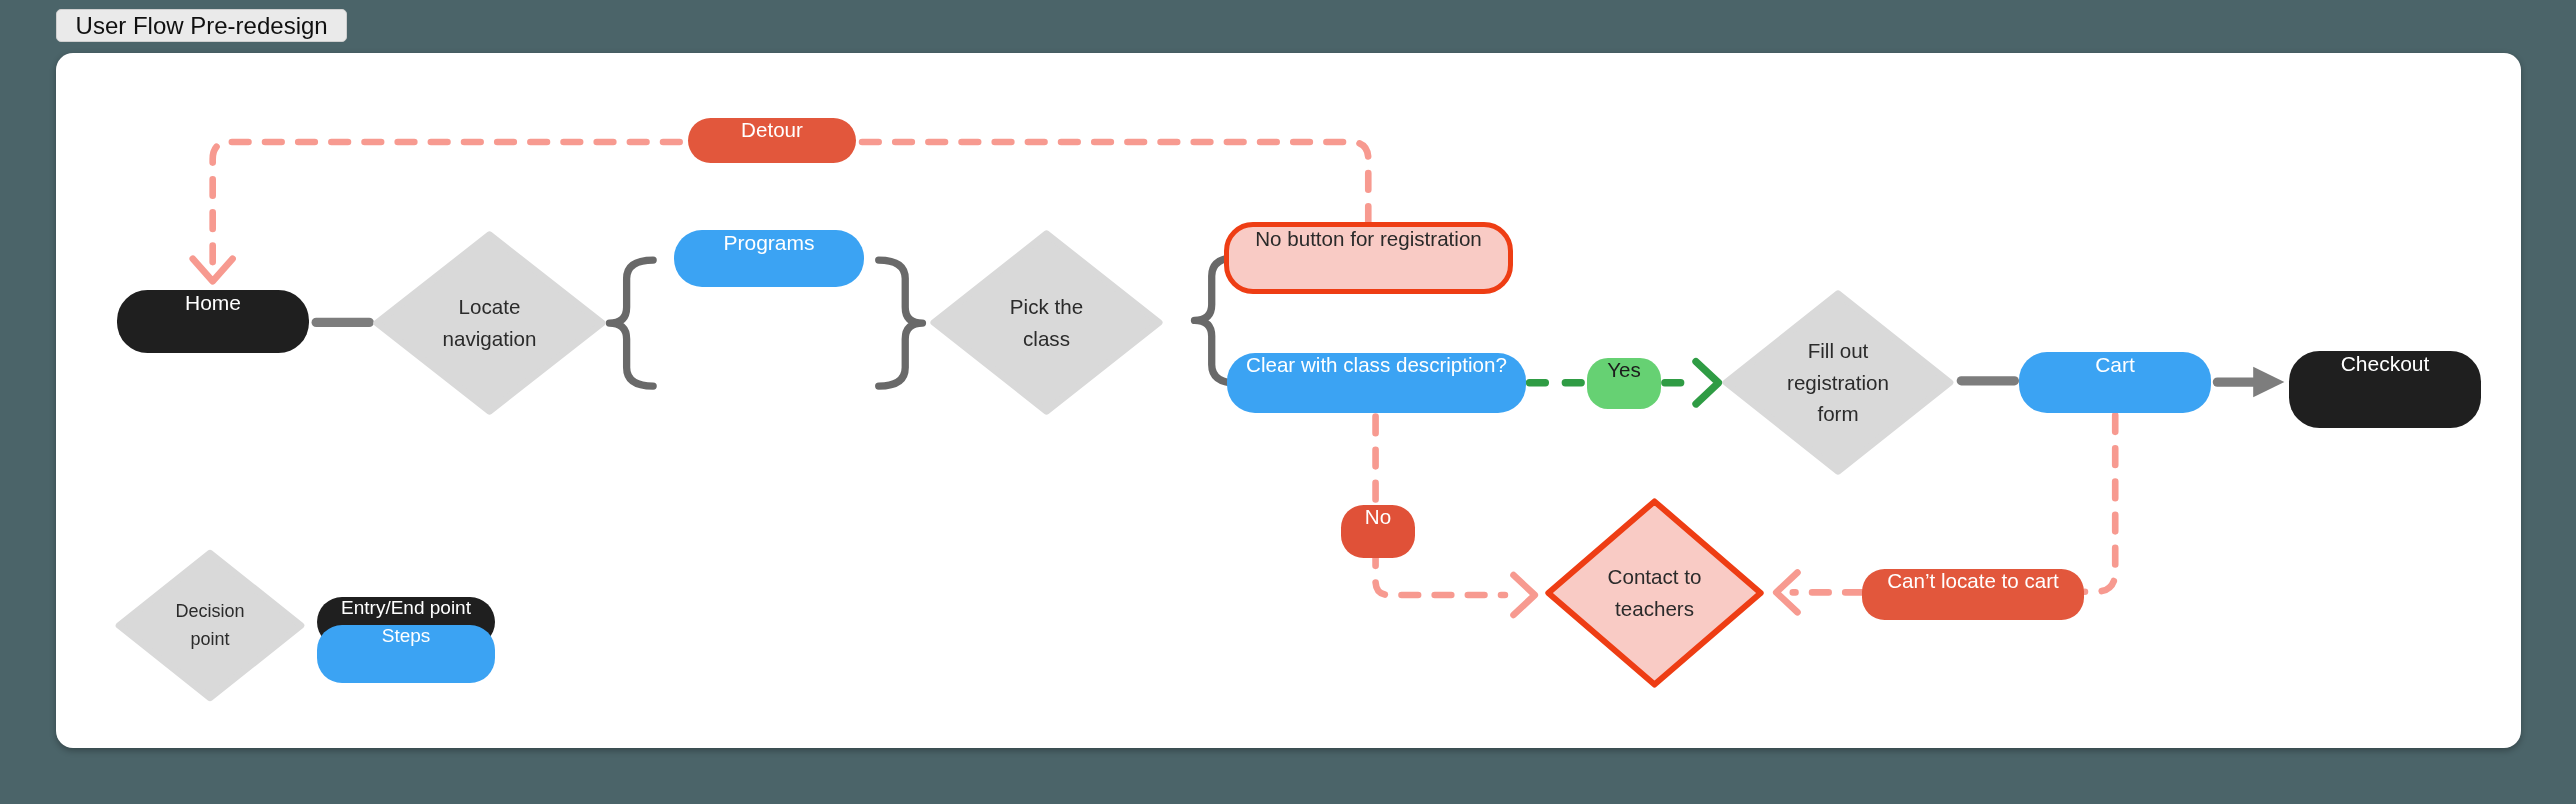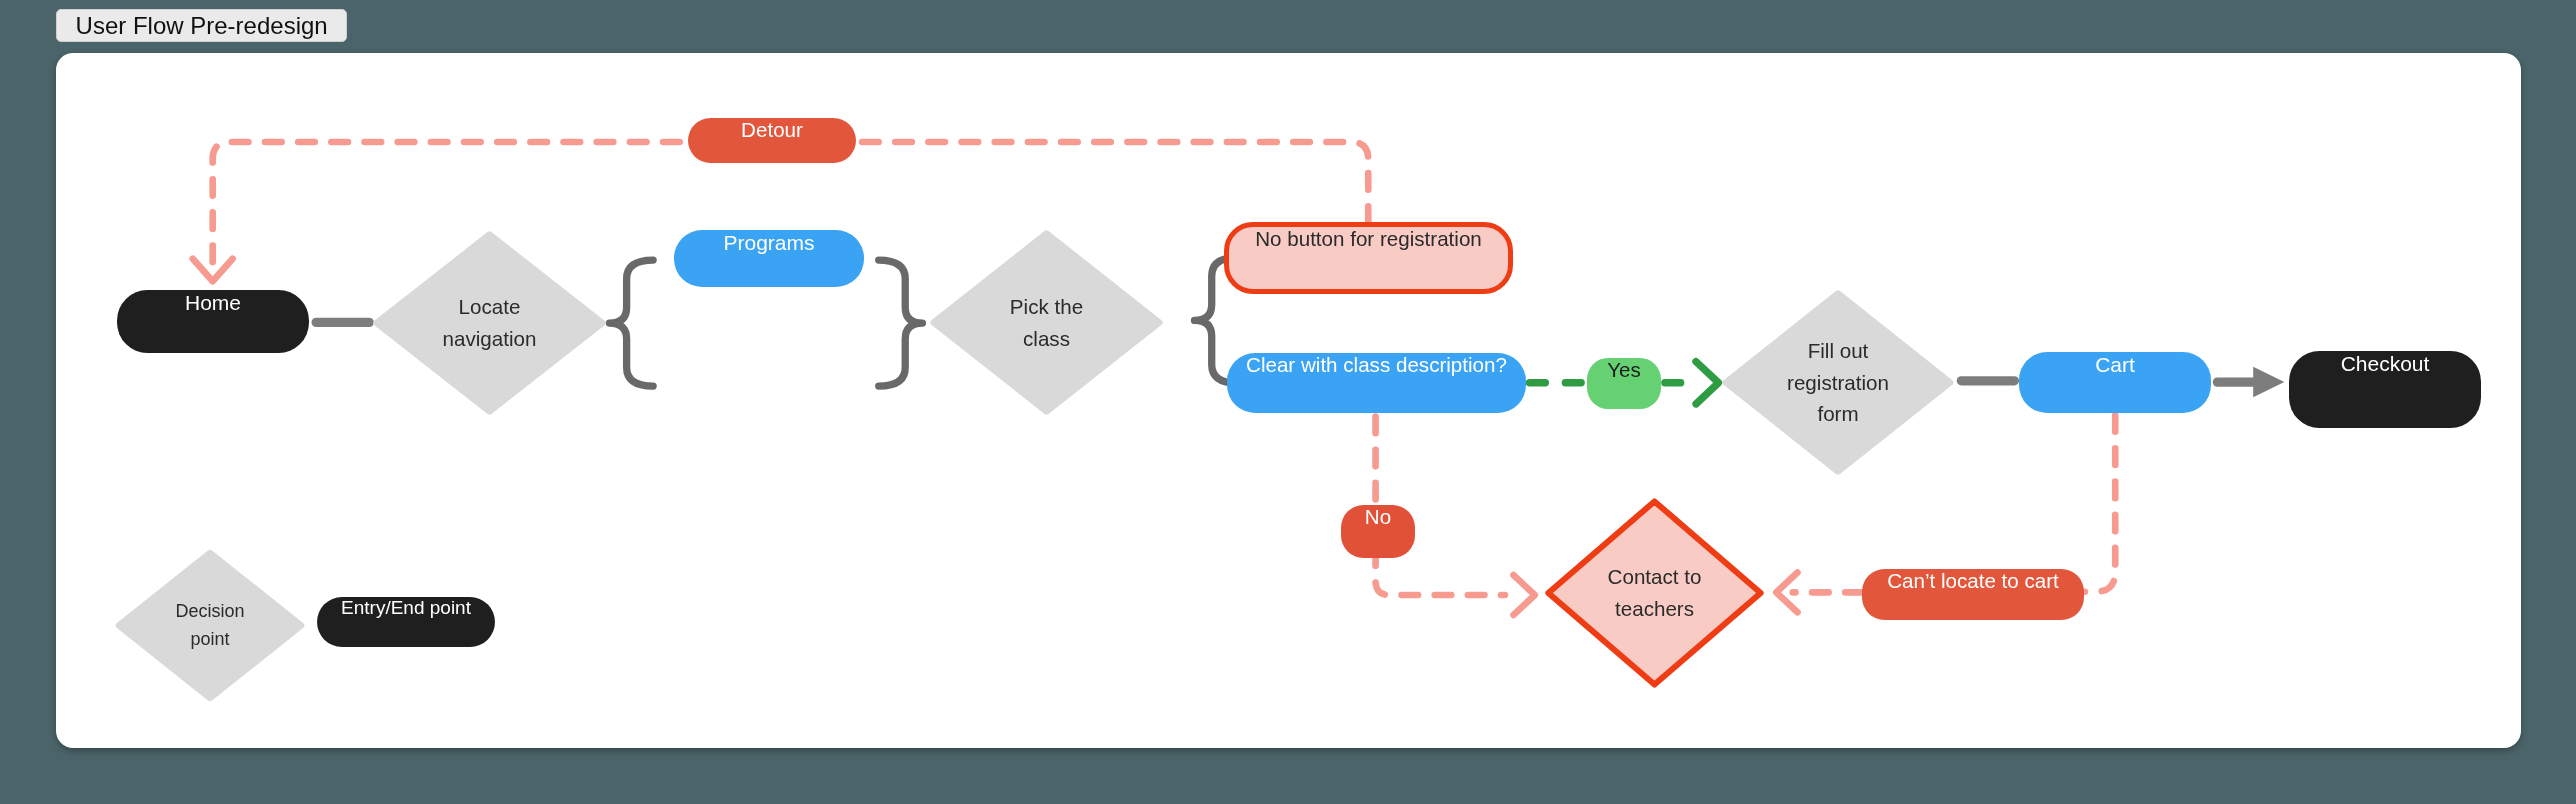--- a/index.html
+++ b/index.html
@@ -188,15 +188,18 @@
     </svg>
     <div class="dlabel" style="font-size:18px;">
         <span style="width:90px;">Decision point</span>
       </div>
   </div>
 
   <div class="node pill-black fs29" style="left:317px;top:561px;width:178px;height:50px;border-radius:25px;margin-top:36px;">
     <span>Entry/End point</span>
   </div>
 
+  <div class="node pill-blue fs29" style="left:317px;top:625px;width:178px;height:58px;border-radius:25px;">
+    <span>Steps</span>
+  </div>
 
 </div>
 
 
 </body></html>

